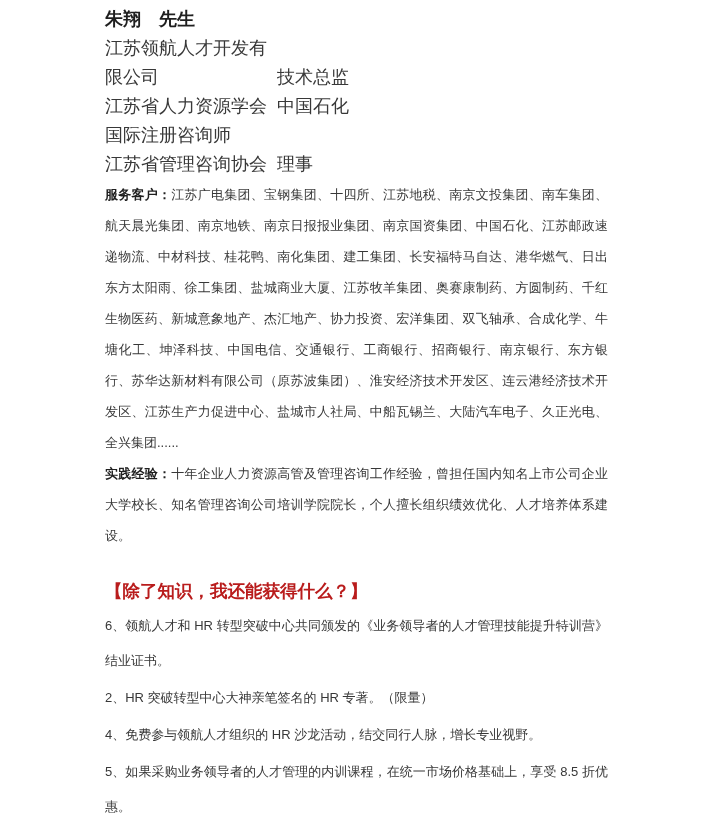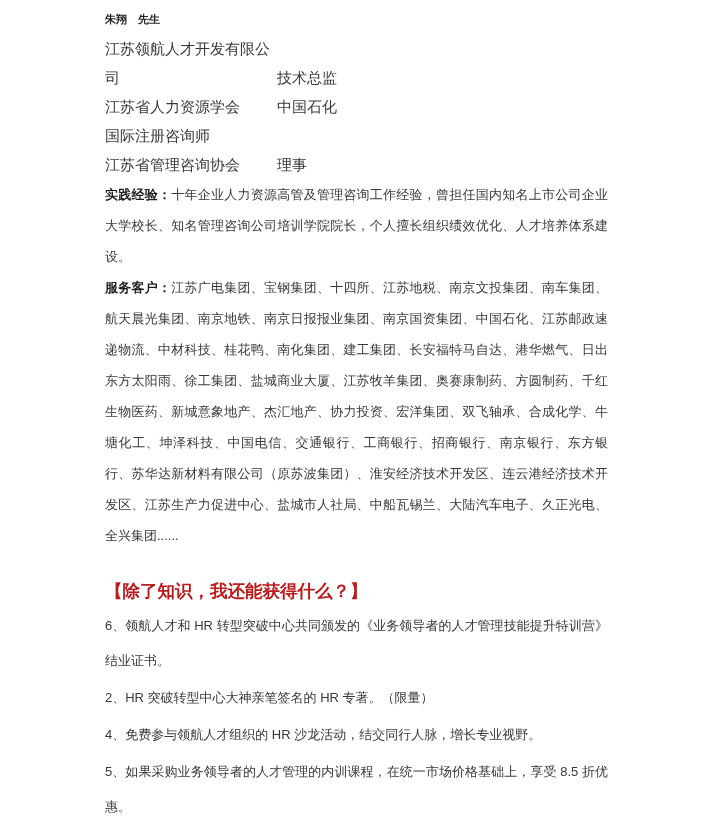--- a/index.html
+++ b/index.html
@@ -14,27 +14,27 @@
     font-family: "Liberation Sans", sans-serif;
     color: #383838;
   }
   .content {
     box-sizing: border-box;
     width: 712px;
     padding: 5px 104px 0 105px;
   }
   .name-line {
     margin: 0;
-    font-size: 11px;
+    font-size: 18px;
     font-weight: bold;
     line-height: 29px;
     color: #1f1f1f;
   }
   .cred-row {
-    font-size: 15px;
+    font-size: 18px;
     line-height: 29px;
   }
   .cred-org {
     display: inline-block;
     width: 172px;
   }
   .cred-title {
     display: inline-block;
   }
   .para {
@@ -81,25 +81,25 @@
 
   <div class="cred-row">
     <span class="cred-org">国际注册咨询师</span><span class="cred-title"></span>
   </div>
 
   <div class="cred-row">
     <span class="cred-org">江苏省管理咨询协会</span><span class="cred-title">理事</span>
   </div>
 
   <p class="para">
-    <span class="label">实践经验：</span><span>十年企业人力资源高管及管理咨询工作经验，曾担任国内知名上市公司企业大学校长、知名管理咨询公司培训学院院长，个人擅长组织绩效优化、人才培养体系建设。</span>
+    <span class="label">服务客户：</span><span>江苏广电集团、宝钢集团、十四所、江苏地税、南京文投集团、南车集团、航天晨光集团、南京地铁、南京日报报业集团、南京国资集团、中国石化、江苏邮政速递物流、中材科技、桂花鸭、南化集团、建工集团、长安福特马自达、港华燃气、日出东方太阳雨、徐工集团、盐城商业大厦、江苏牧羊集团、奥赛康制药、方圆制药、千红生物医药、新城意象地产、杰汇地产、协力投资、宏洋集团、双飞轴承、合成化学、牛塘化工、坤泽科技、中国电信、交通银行、工商银行、招商银行、南京银行、东方银行、苏华达新材料有限公司（原苏波集团）、淮安经济技术开发区、连云港经济技术开发区、江苏生产力促进中心、盐城市人社局、中船瓦锡兰、大陆汽车电子、久正光电、全兴集团......</span>
   </p>
 
   <p class="para">
-    <span class="label">服务客户：</span><span>江苏广电集团、宝钢集团、十四所、江苏地税、南京文投集团、南车集团、航天晨光集团、南京地铁、南京日报报业集团、南京国资集团、中国石化、江苏邮政速递物流、中材科技、桂花鸭、南化集团、建工集团、长安福特马自达、港华燃气、日出东方太阳雨、徐工集团、盐城商业大厦、江苏牧羊集团、奥赛康制药、方圆制药、千红生物医药、新城意象地产、杰汇地产、协力投资、宏洋集团、双飞轴承、合成化学、牛塘化工、坤泽科技、中国电信、交通银行、工商银行、招商银行、南京银行、东方银行、苏华达新材料有限公司（原苏波集团）、淮安经济技术开发区、连云港经济技术开发区、江苏生产力促进中心、盐城市人社局、中船瓦锡兰、大陆汽车电子、久正光电、全兴集团......</span>
+    <span class="label">实践经验：</span><span>十年企业人力资源高管及管理咨询工作经验，曾担任国内知名上市公司企业大学校长、知名管理咨询公司培训学院院长，个人擅长组织绩效优化、人才培养体系建设。</span>
   </p>
 
   <h2 class="red-heading">【除了知识，我还能获得什么？】</h2>
 
   <div class="list">
     <div class="list-item">6、领航人才和 HR 转型突破中心共同颁发的《业务领导者的人才管理技能提升特训营》结业证书。</div>
     <div class="list-item">2、HR 突破转型中心大神亲笔签名的 HR 专著。（限量）</div>
     <div class="list-item">4、免费参与领航人才组织的 HR 沙龙活动，结交同行人脉，增长专业视野。</div>
     <div class="list-item">5、如果采购业务领导者的人才管理的内训课程，在统一市场价格基础上，享受 8.5 折优惠。</div>
   </div>

